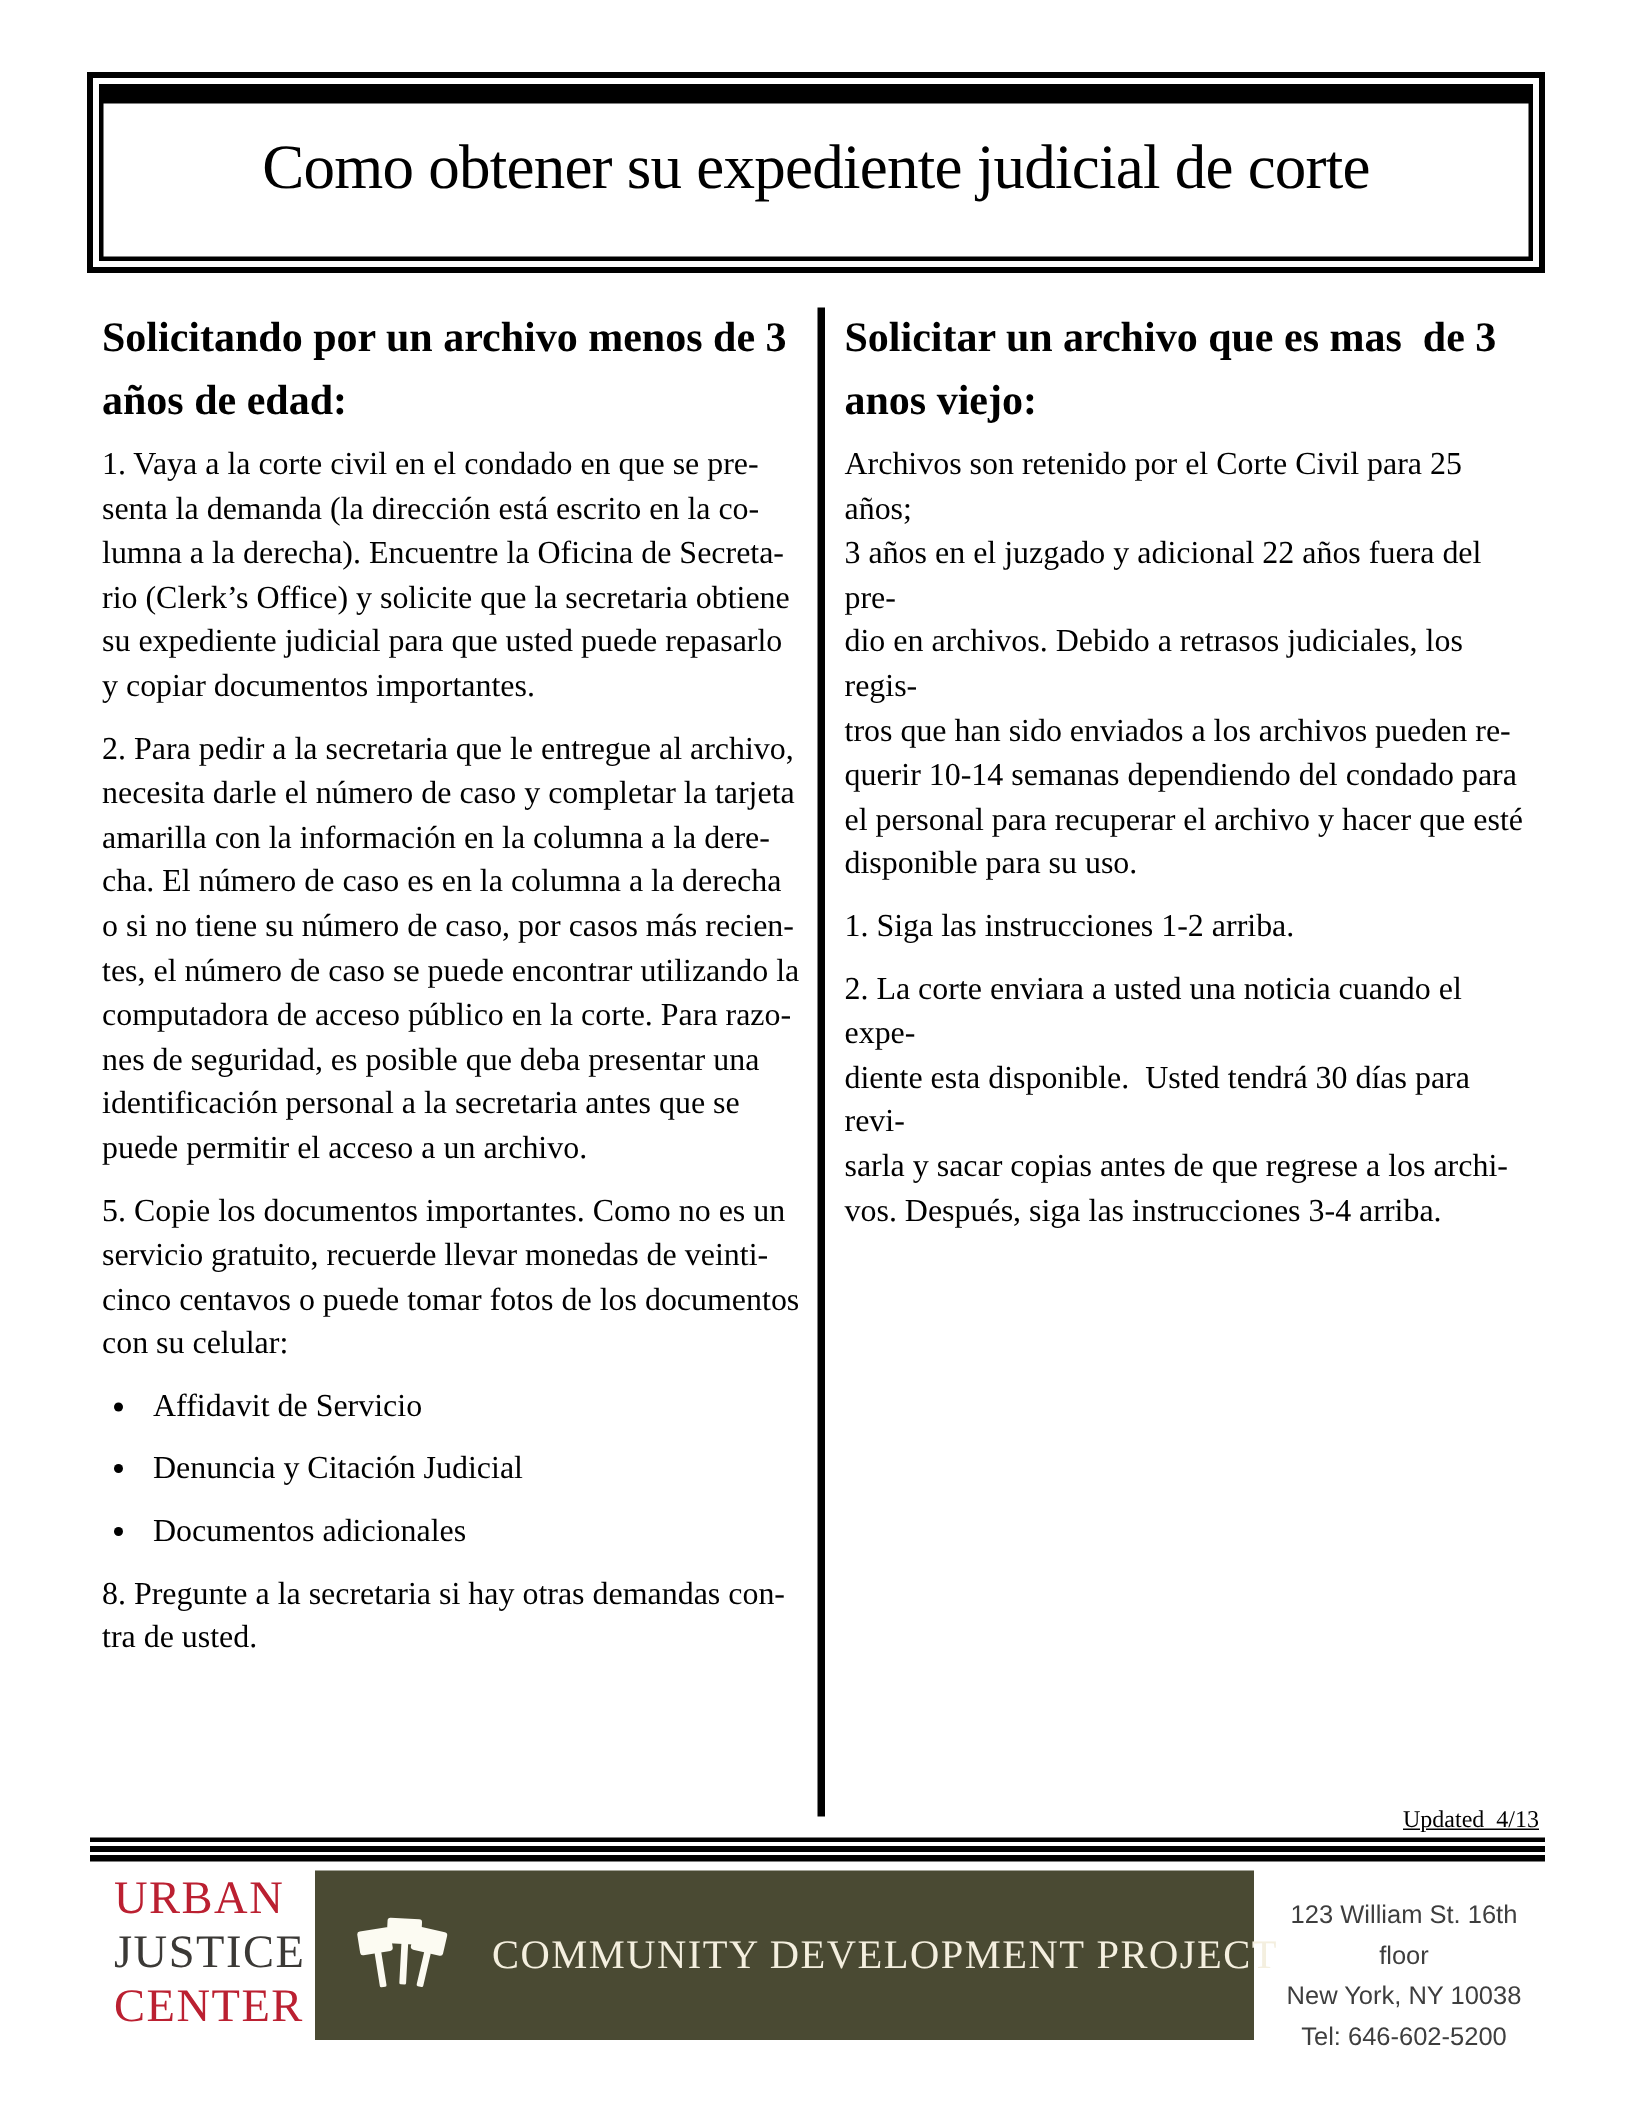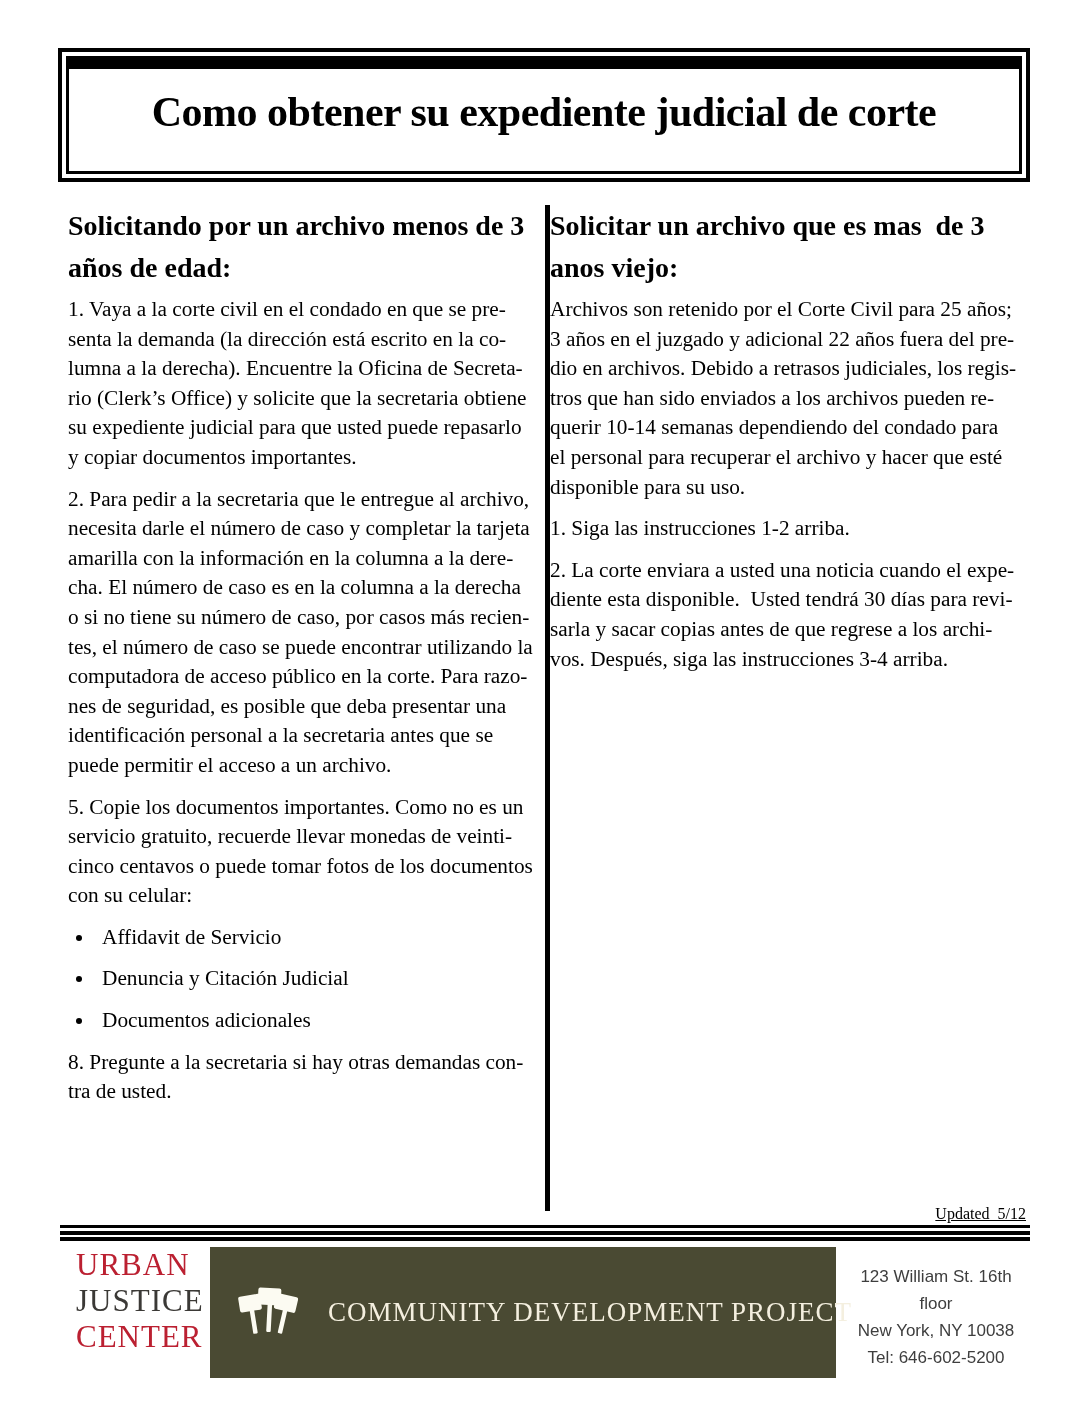--- a/index.html
+++ b/index.html
@@ -29,35 +29,35 @@
     height: 100%;
     box-sizing: border-box;
     display: flex;
     align-items: center;
     justify-content: center;
     padding-bottom: 16px;
   }
   .title-inner h1 {
     margin: 0;
     font-size: 42px;
-    font-weight: bold;
+    font-weight: normal;
     letter-spacing: -0.5px;
   }
 
   
   .columns {
     position: absolute;
     left: 68px; top: 205px;
     width: 952px; height: 1006px;
     display: flex;
   }
   .col { box-sizing: border-box; }
   .col-left  { width: 477px; }
   .vdivider  { width: 5px; height: 1006px; background: #000; flex: 0 0 auto; }
-  .col-right { flex: 1; padding-left: 0; }
+  .col-right { flex: 1; padding-left: 13px; }
 
   .col h2 {
     margin: 0 0 6px 0;
     font-size: 28px;
     line-height: 42px;
     font-weight: bold;
     white-space: pre-wrap;
   }
   .col p {
     margin: 0 0 12px 0;
@@ -116,21 +116,21 @@
     font-size: 31px;
     line-height: 36px;
     letter-spacing: 1px;
   }
   .logo-red      { color: var(--logo_red, #bb2031); }
   .logo-charcoal { color: var(--logo_charcoal, #3b3936); }
 
   .band {
     position: absolute;
     left: 150px; top: 0;
-    width: 626px; height: 131px;
+    width: 626px; height: 113px;
     background: var(--band_olive, #4a4a33);
     display: flex;
     align-items: center;
   }
   .band svg { margin-left: 28px; flex: 0 0 auto; }
   .band-text {
     margin-left: 26px;
     color: var(--band_cream, #f4efdf);
     font-family: "Liberation Serif", serif;
     font-size: 27px;
@@ -217,21 +217,21 @@
 disponible para su uso.</p>
       <p>1. Siga las instrucciones 1-2 arriba.</p>
       <p>2. La corte enviara a usted una noticia cuando el expe-
 diente esta disponible.  Usted tendrá 30 días para revi-
 sarla y sacar copias antes de que regrese a los archi-
 vos. Después, siga las instrucciones 3-4 arriba.</p>
     </section>
 
   </main>
 
-  <div class="updated">Updated  5/12</div>
+  <div class="updated">Updated  4/13</div>
   <div class="hr-triple"></div>
 
   <footer class="footer">
 
     <div class="logo">
       <div class="logo-red">URBAN</div>
       <div class="logo-charcoal">JUSTICE</div>
       <div class="logo-red">CENTER</div>
     </div>
 

